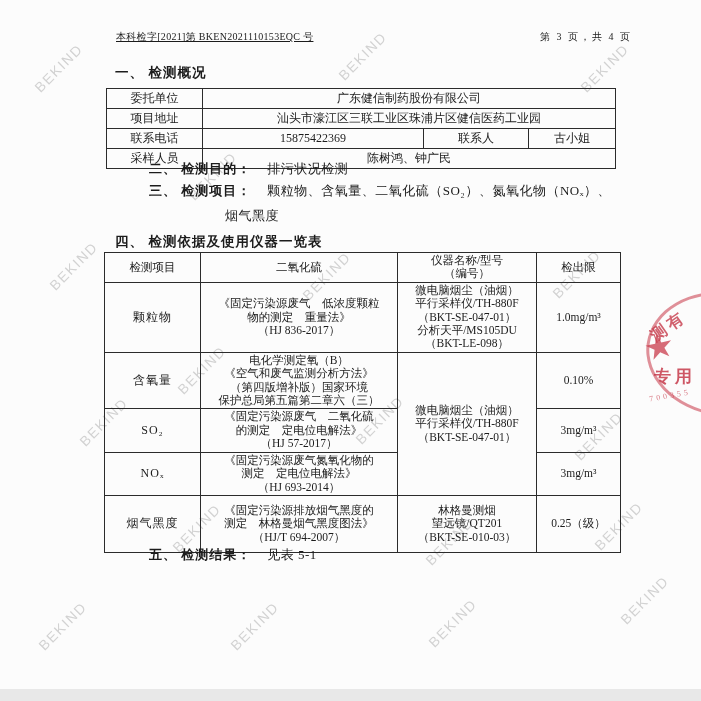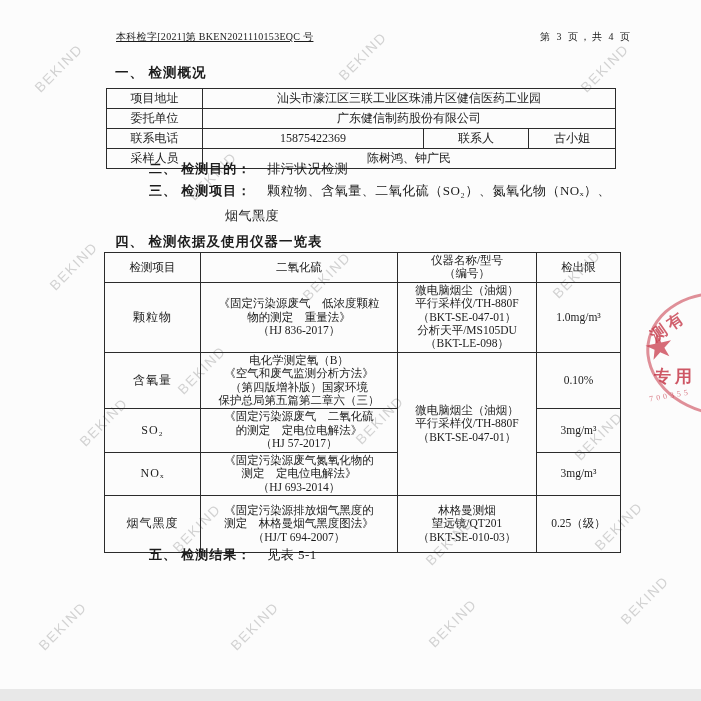--- a/index.html
+++ b/index.html
@@ -76,26 +76,26 @@
 
     <table class="t1">
       <colgroup>
           <col style="width:96px">
           <col style="width:221px">
           <col style="width:105px">
           <col style="width:87px">
         </colgroup>
       <tbody>
           <tr>
+        <td>委托单位</td>
+        <td colspan="3">广东健信制药股份有限公司</td>
+      </tr>
+      <tr>
         <td>项目地址</td>
         <td colspan="3">汕头市濠江区三联工业区珠浦片区健信医药工业园</td>
-      </tr>
-      <tr>
-        <td>委托单位</td>
-        <td colspan="3">广东健信制药股份有限公司</td>
       </tr>
       <tr>
         <td>联系电话</td>
         <td>15875422369</td>
         <td>联系人</td>
         <td>古小姐</td>
       </tr>
       <tr>
         <td>采样人员</td>
         <td colspan="3">陈树鸿、钟广民</td>

